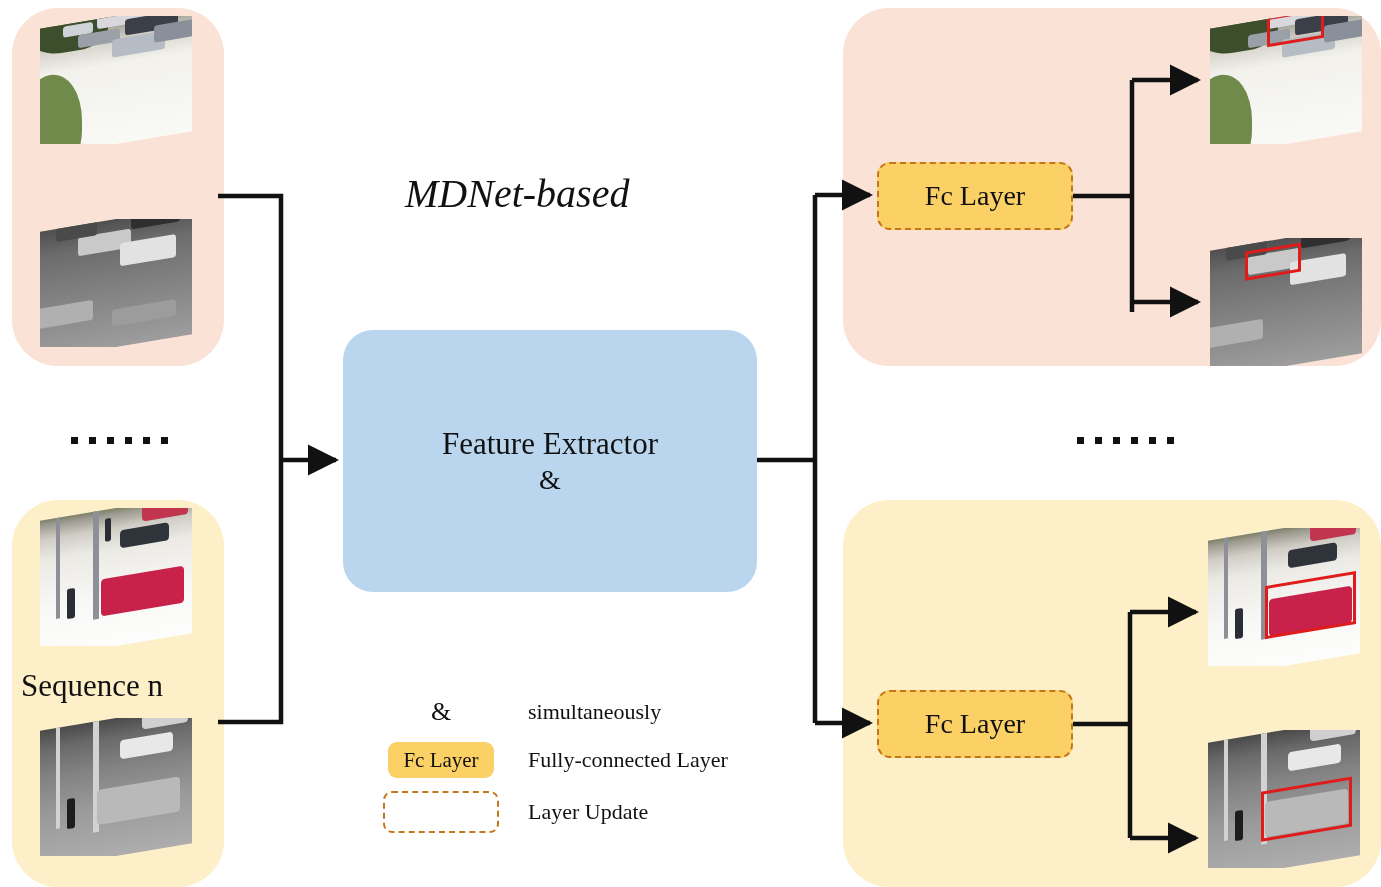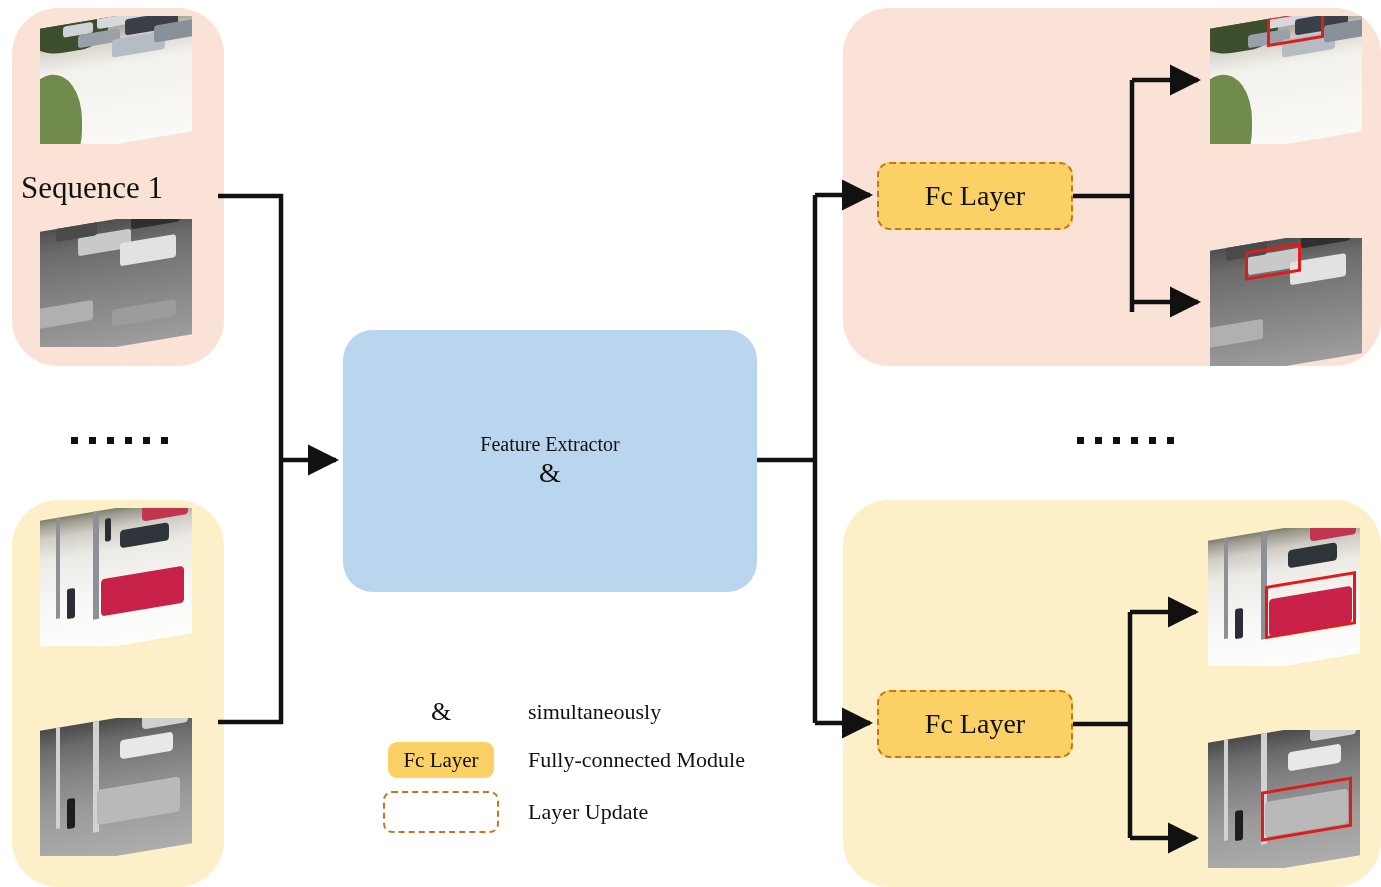--- a/index.html
+++ b/index.html
@@ -62,21 +62,21 @@
   
   .bbox{position:absolute;border:3px solid #e01b1b;box-sizing:border-box;}
 
   
   #feature-module{
     position:absolute;left:343px;top:330px;width:414px;height:262px;
     background:#BAD6EE;border-radius:30px;
     display:flex;flex-direction:column;align-items:center;justify-content:center;
     line-height:1.18;
   }
-  #feature-module .l{font-size:20px;}
+  #feature-module .l{font-size:31px;}
   #feature-module .amp{font-size:28px;}
 
   
   .fc-box{
     position:absolute;width:196px;height:68px;
     background:#FBD065;border-radius:13px;
     border:2.5px dashed #C4761B;
     display:flex;align-items:center;justify-content:center;
     font-size:28px;box-sizing:border-box;
   }
@@ -234,22 +234,23 @@
         <div class="pole" style="left:18%;top:6%;width:2.4%;height:62%;"></div>
         <div class="car" style="left:40%;top:50%;width:44%;height:20%;background:#b9b9b9;"></div>
         <div class="car" style="left:52%;top:24%;width:28%;height:11%;background:#e8e8e8;"></div>
         <div class="car" style="left:64%;top:10%;width:24%;height:10%;background:#d0d0d0;"></div>
         <div class="person" style="left:24%;top:52%;width:4%;height:17%;"></div>
         <div class="bbox" style="left:38%;top:44%;width:48%;height:28%;"></div>
       </div>
     </div>
   </div>
 
-  <div class="seq-label" id="label-seq1">Sequence 1</div>
-
+  <div class="seq-label" id="label-seqn">Sequence n</div>
+
+  <div id="title-mdnet">MDNet-based</div>
 
   <div class="ellipsis" id="ellipsis-left">
     <i></i>
       <i></i>
       <i></i>
       <i></i>
       <i></i>
       <i></i>
   </div>
   <div class="ellipsis" id="ellipsis-right">
@@ -312,21 +313,21 @@
       <div class="legend-key">
         <span class="key-amp">&amp;</span>
       </div>
       <div class="legend-desc">simultaneously</div>
     </div>
 
     <div class="legend-row" id="legend-row-fc">
       <div class="legend-key">
         <span class="key-fc-swatch">Fc Layer</span>
       </div>
-      <div class="legend-desc">Fully-connected Module</div>
+      <div class="legend-desc">Fully-connected Layer</div>
     </div>
 
     <div class="legend-row" id="legend-row-update">
       <div class="legend-key">
         <span class="key-dash-swatch"></span>
       </div>
       <div class="legend-desc">Layer Update</div>
     </div>
 
   </div>

